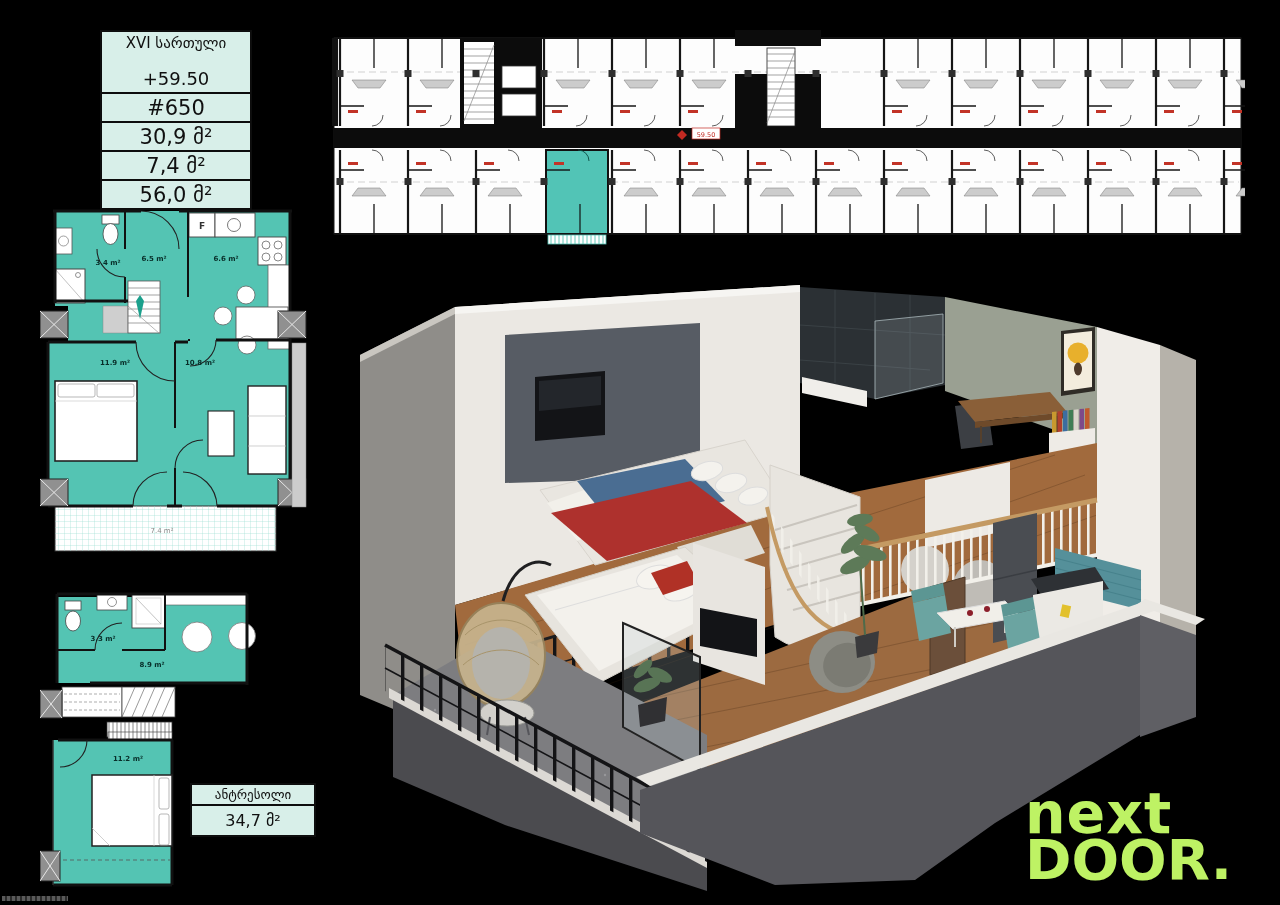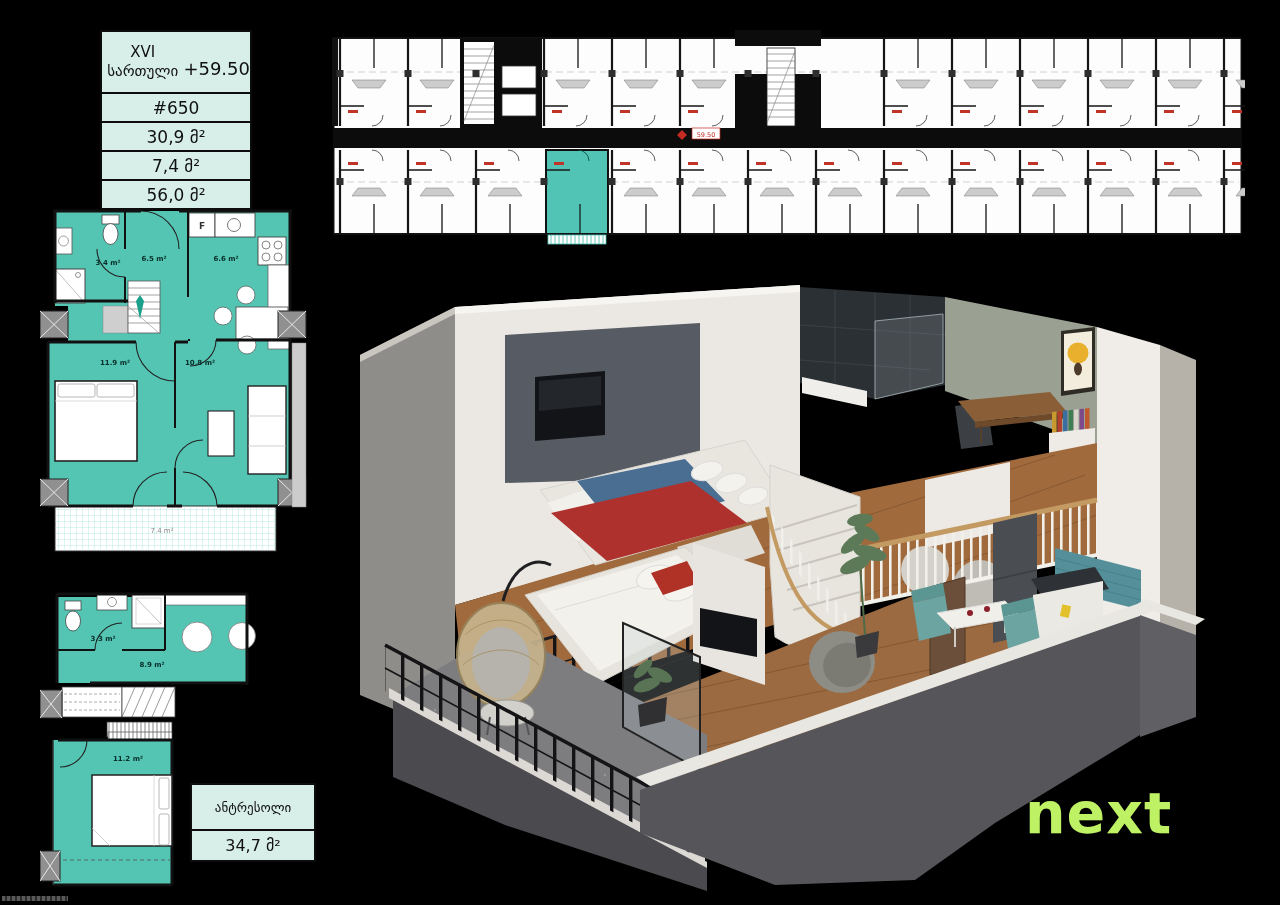--- a/index.html
+++ b/index.html
@@ -4,25 +4,25 @@
 <style>
   html,body{margin:0;padding:0;background:#000;}
   body{width:1280px;height:905px;position:relative;overflow:hidden;
        font-family:"DejaVu Sans",sans-serif;color:#111;}
   .abs{position:absolute;}
   
   .card{background:#d8efe9;border:2px solid #0d0d0d;text-align:center;color:#101010;}
   .card .row{border-top:2px solid #0d0d0d;display:flex;align-items:center;justify-content:center;}
   .card .row:first-child{border-top:none;}
   #unit-card{left:100px;top:30px;width:148px;}
-  #unit-card .r1{flex-direction:row;height:56px;line-height:1.25;font-size:15px;padding:2px 0;}
+  #unit-card .r1{flex-direction:column;height:56px;line-height:1.25;font-size:15px;padding:2px 0;}
   #unit-card .r1 .elev{font-size:18px;margin-top:15px;}
-  #unit-card .rv{height:27px;font-size:17px;}
+  #unit-card .rv{height:27px;font-size:21px;}
   #mezz-card{left:190px;top:783px;width:122px;}
-  #mezz-card .rt{height:44px;font-size:13px;}
+  #mezz-card .rt{height:19px;font-size:13px;}
   #mezz-card .rv{height:29px;font-size:16px;}
   
   #logo{left:1025px;top:790px;width:210px;color:#bef264;font-weight:bold;line-height:0.82;
         letter-spacing:1px;}
   #logo .l1{font-size:57px;}
   #logo .l2{font-size:56px;letter-spacing:0px;}
   #logo .dot{font-size:56px;}
   
   #watermark{left:2px;top:896px;width:66px;height:5px;
      background:repeating-linear-gradient(90deg,#5a5a5a 0 3px,#2a2a2a 3px 5px);
@@ -500,15 +500,16 @@
   </g>
 </svg>
 
 <div id="mezz-card" class="abs card">
   <div class="row rt">ანტრესოლი</div>
   <div class="row rv">34,7 მ²</div>
 </div>
 
 <div id="logo" class="abs">
   <div class="l1">next</div>
+  <div class="l2"><span>DOOR</span><span class="dot">.</span></div>
 </div>
 
 <div id="watermark" class="abs"></div>
 
 </body></html>

